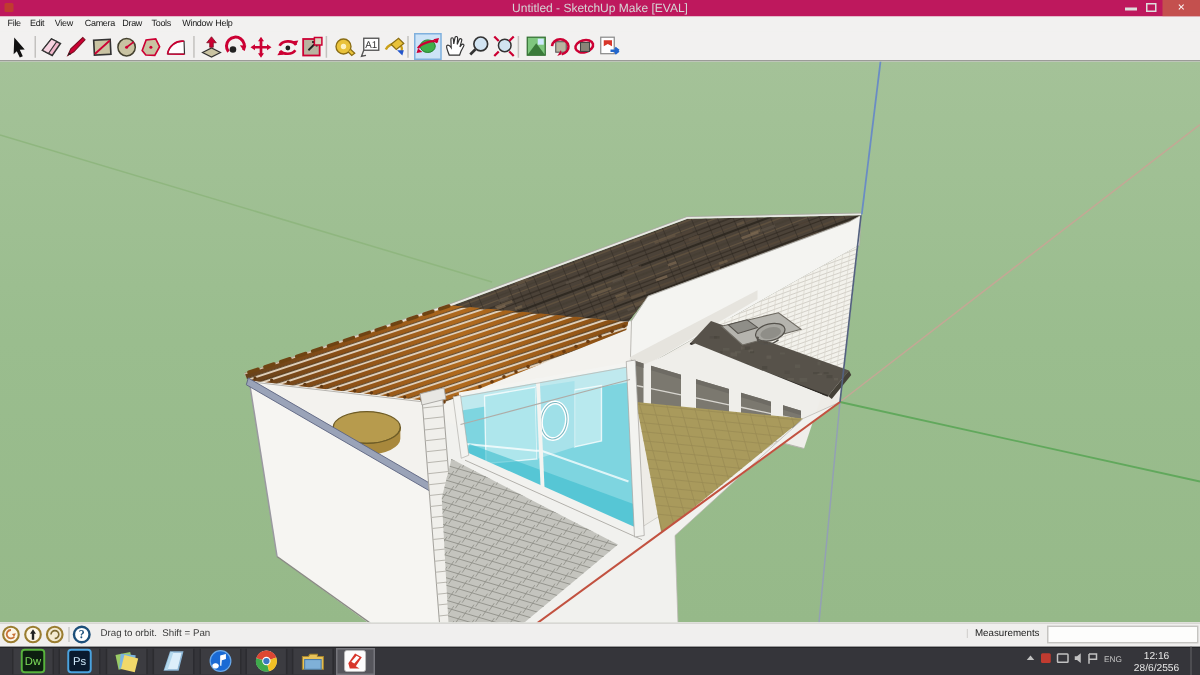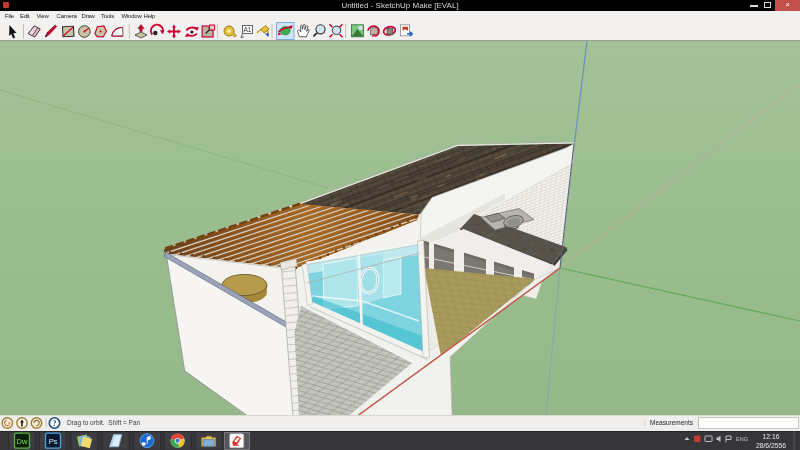--- a/index.html
+++ b/index.html
@@ -1,16 +1,16 @@
 <!DOCTYPE html>
 <html><head><meta charset="utf-8"><style>
 * { margin:0; padding:0; box-sizing:border-box; }
 html,body { width:800px; height:450px; overflow:hidden; }
 body { font-family:"Liberation Sans",sans-serif; position:relative; background:#f0f0ee; }
-#title { position:absolute; left:0; top:0; width:800px; height:11px; background:#000000; }
+#title { position:absolute; left:0; top:0; width:800px; height:11px; background:#be185d; }
 #title .t { position:absolute; left:0; right:0; top:1px; text-align:center; font-size:8px; color:#d6d6d6; }
 #logo { position:absolute; left:3px; top:2px; width:6px; height:6px; background:#c03b30; border-radius:1px; }
 #mins { position:absolute; left:750px; top:5px; width:8px; height:1.5px; background:#ddd; }
 #rest { position:absolute; left:764px; top:2px; width:7px; height:6px; border:1px solid #ddd; }
 #clsb { position:absolute; left:775px; top:0; width:25px; height:11px; background:#c4504e; color:#fff;
         font-size:8px; text-align:center; line-height:10px; }
 #menu { position:absolute; left:0; top:11px; width:800px; height:10px; background:#f2f1f0; font-size:6px; color:#1a1a1a; letter-spacing:-0.2px; }
 #menu span { position:absolute; top:2px; }
 #tools { position:absolute; left:0; top:21px; width:800px; height:20px; background:#f2f1f0; border-bottom:1px solid #9b9b98; }
 #scene { position:absolute; left:0; top:41px; }

